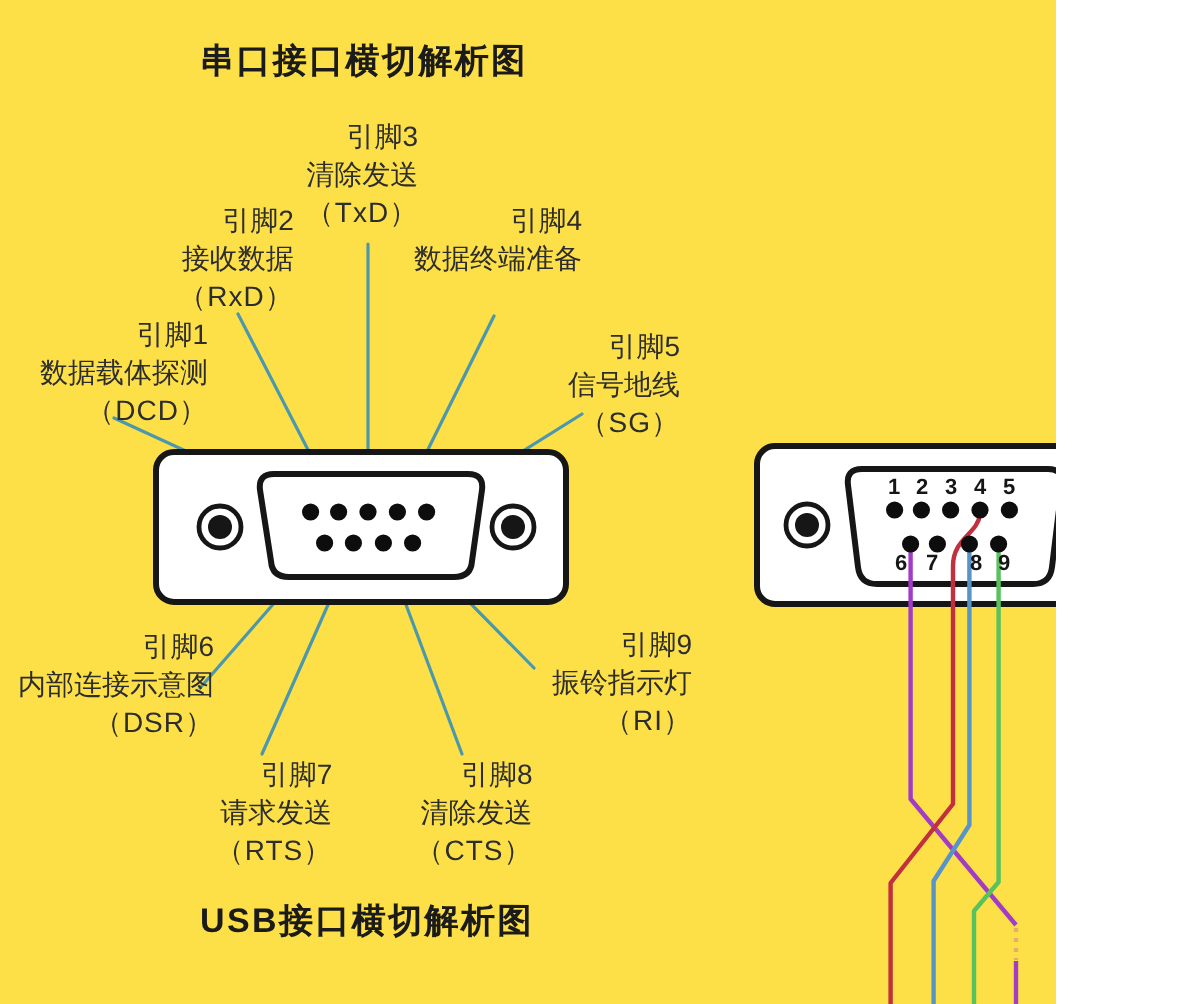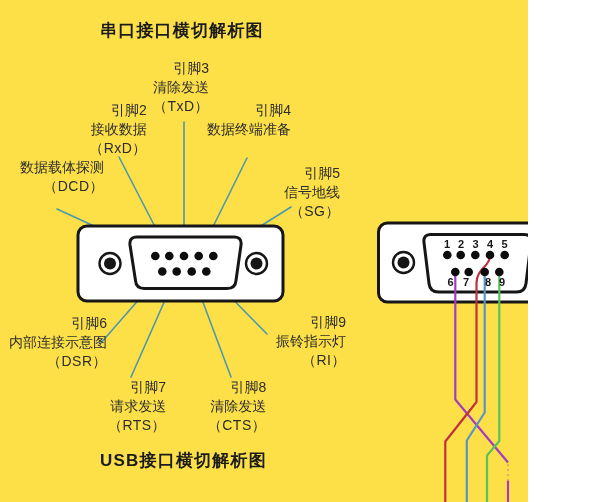--- a/index.html
+++ b/index.html
@@ -82,20 +82,21 @@
       <circle cx="499.3" cy="272" r="4.3"></circle>
     </g>
 
     <ellipse cx="578" cy="482" rx="15" ry="8" fill="#d9c3cf" opacity="0.3"></ellipse>
   </svg>
 
   <div class="title" style="left:100px;top:19px">串口接口横切解析图</div>
   <div class="title" style="left:100px;top:449px">USB接口横切解析图</div>
 
   <div class="pin-label" style="left:62px;top:158px">
+    <div>引脚1</div>
     <div>数据载体探测</div>
     <div class="abbr">（DCD）</div>
   </div>
   <div class="pin-label" style="left:118px;top:101px">
     <div>引脚2</div>
     <div>接收数据</div>
     <div class="abbr">（RxD）</div>
   </div>
   <div class="pin-label" style="left:181px;top:59px">
     <div>引脚3</div>

